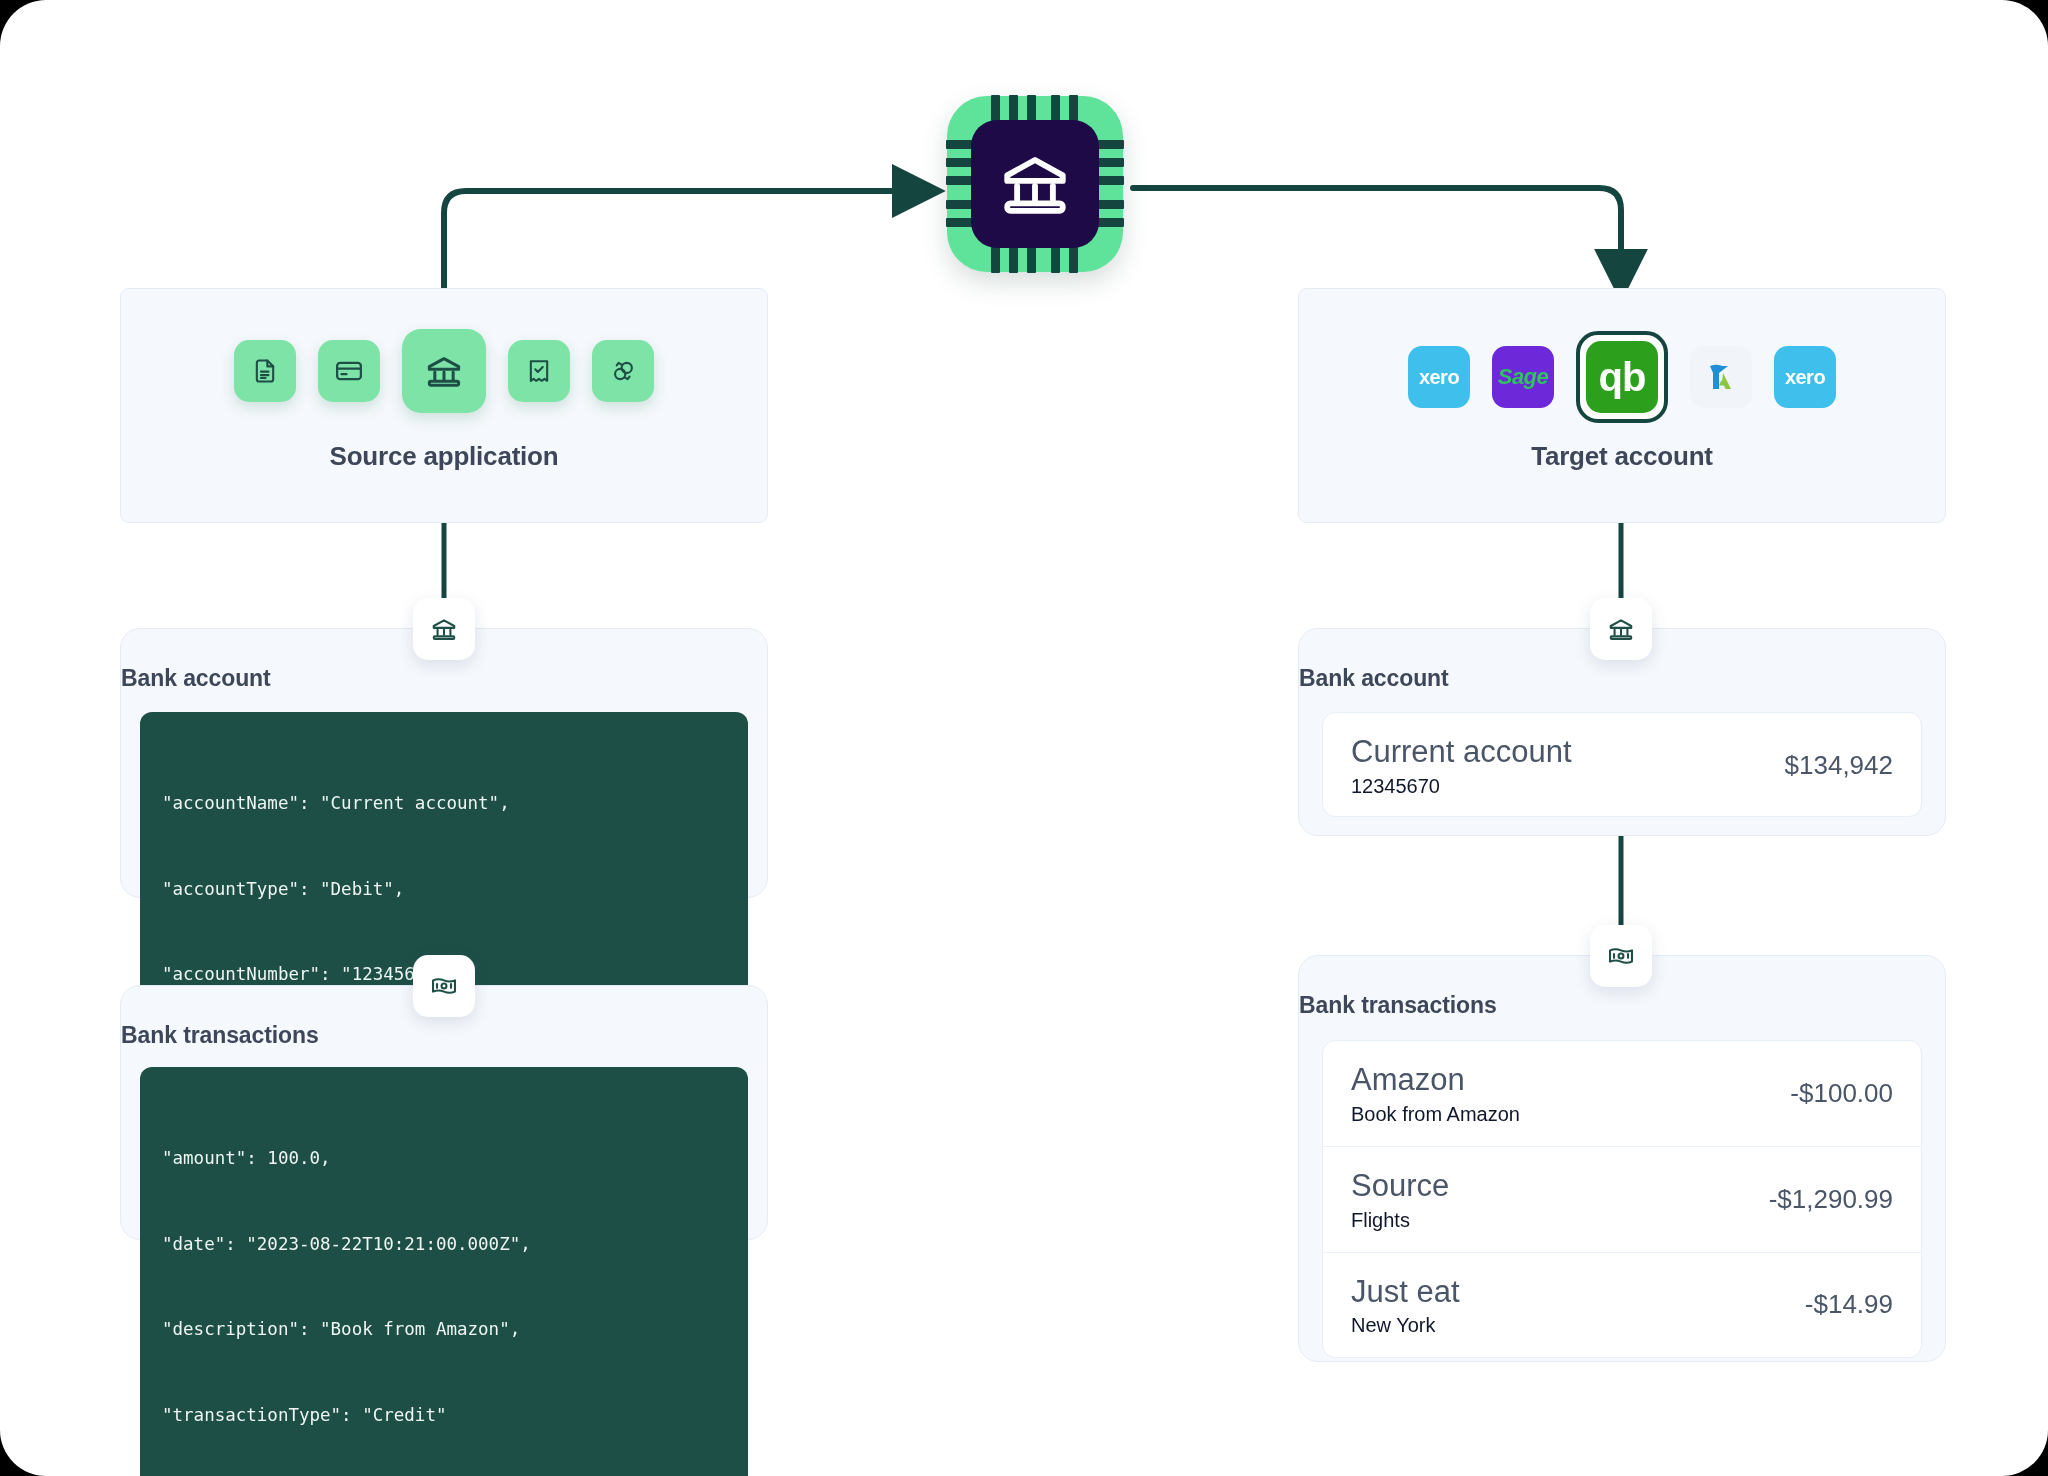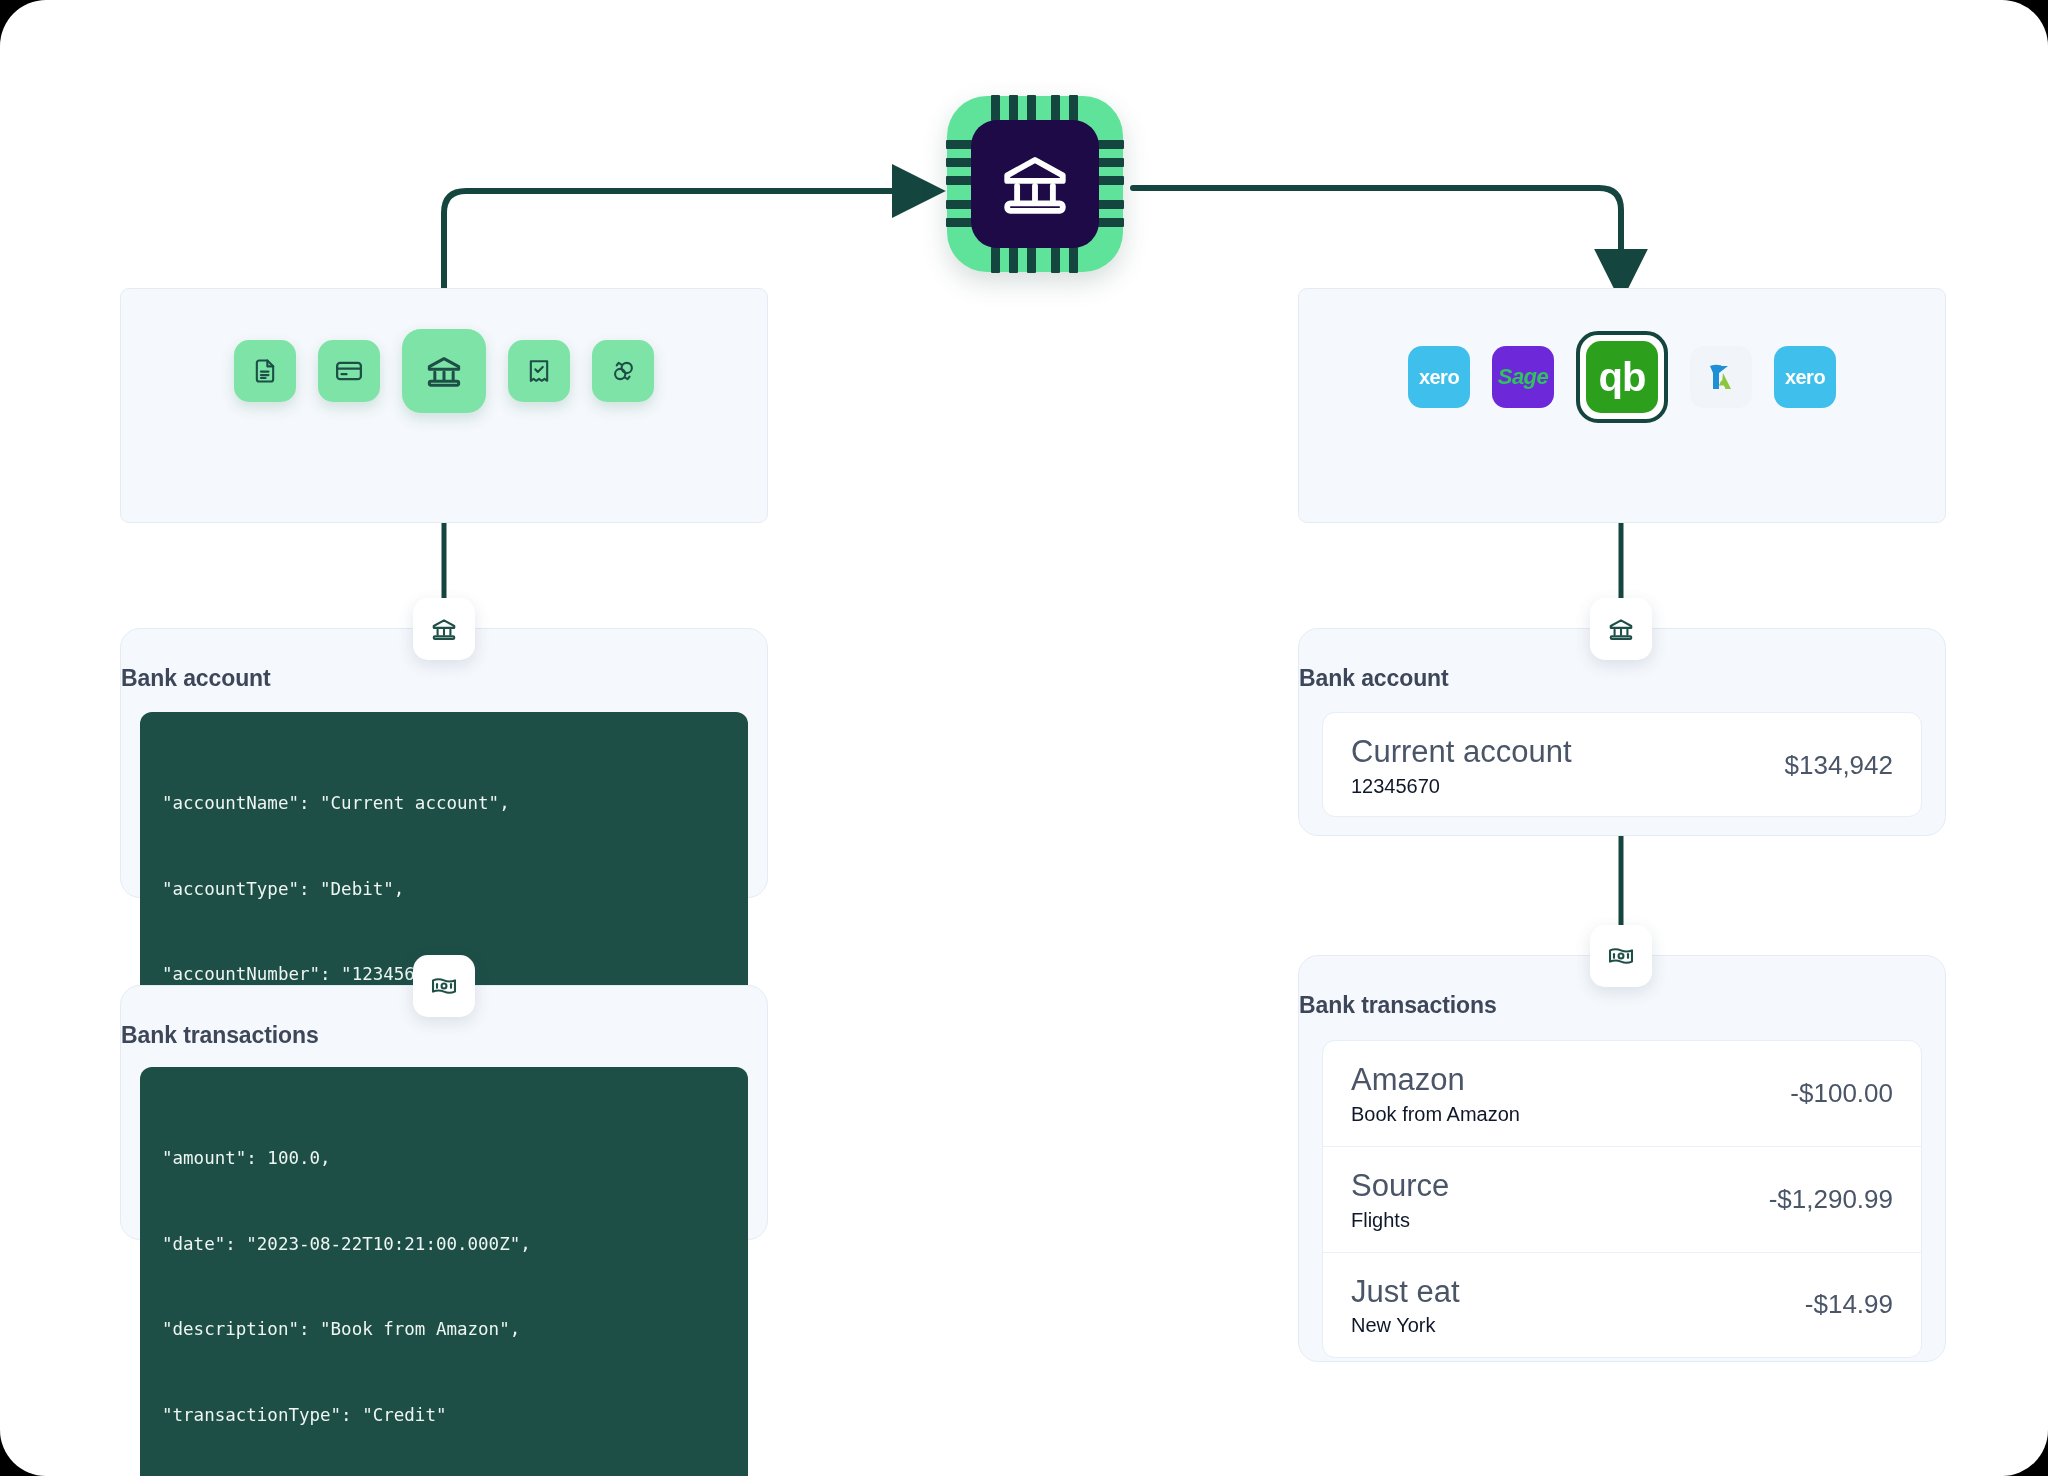--- a/index.html
+++ b/index.html
@@ -270,20 +270,21 @@
 
       <div class="app-tile">
         <svg width="28" height="28" viewBox="0 0 24 24" fill="none" stroke="#1d4f46" stroke-width="1.8" stroke-linecap="round" stroke-linejoin="round">
           <circle cx="9.6" cy="14.6" r="4.4"></circle>
           <circle cx="15.2" cy="9.4" r="4.4"></circle>
           <path d="M6.6 7.2 l1.6 -2.1 2.2 1.3"></path>
           <path d="M17.6 16.8 l-1.6 2.1 -2.2 -1.3"></path>
         </svg>
       </div>
     </div>
+    <div class="panel-title">Source application</div>
   </div>
 
   <div class="badge" style="left:413px;top:598px;">
     <svg width="28" height="28" viewBox="0 0 24 24" fill="none" stroke="#1d4f46" stroke-width="1.8" stroke-linecap="round" stroke-linejoin="round">
       <path d="M3.2 9.4 L12 4.6 L20.8 9.4 L20.8 11 L3.2 11 Z"></path>
       <line x1="6.5" y1="12.6" x2="6.5" y2="17"></line>
       <line x1="12" y1="12.6" x2="12" y2="17"></line>
       <line x1="17.5" y1="12.6" x2="17.5" y2="17"></line>
       <rect x="3.2" y="18.2" width="17.6" height="2.3" rx="1"></rect>
     </svg>
@@ -339,20 +340,21 @@
           <path d="M9 9 h18 l-9 7 v16 h-6 V16 Z" fill="#1f8fd6"></path>
           <path d="M22 16 l8 16 h-5.5 l-1.6 -3.6 h-5 l2.2 -4.6 h1.1 Z" fill="#8cc63f"></path>
           <path d="M9 9 q8 -3 14 1 -6 2 -9 3 Z" fill="#1f8fd6"></path>
         </svg>
       </div>
 
       <div class="logo-tile xero">
         <span style="color:#fff;font-size:20px;font-weight:700;letter-spacing:-.5px;">xero</span>
       </div>
     </div>
+    <div class="panel-title">Target account</div>
   </div>
 
   <div class="badge" style="left:1590px;top:598px;">
     <svg width="28" height="28" viewBox="0 0 24 24" fill="none" stroke="#1d4f46" stroke-width="1.8" stroke-linecap="round" stroke-linejoin="round">
       <path d="M3.2 9.4 L12 4.6 L20.8 9.4 L20.8 11 L3.2 11 Z"></path>
       <line x1="6.5" y1="12.6" x2="6.5" y2="17"></line>
       <line x1="12" y1="12.6" x2="12" y2="17"></line>
       <line x1="17.5" y1="12.6" x2="17.5" y2="17"></line>
       <rect x="3.2" y="18.2" width="17.6" height="2.3" rx="1"></rect>
     </svg>

